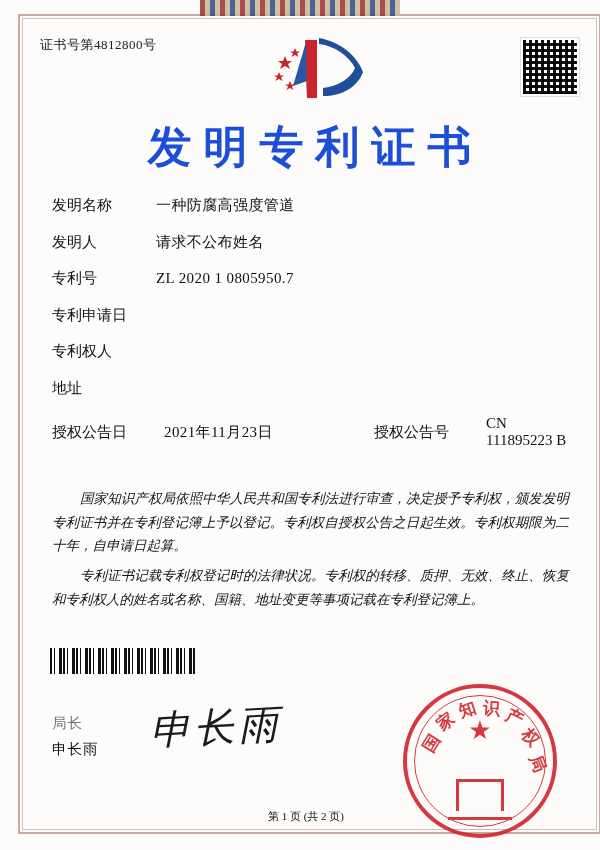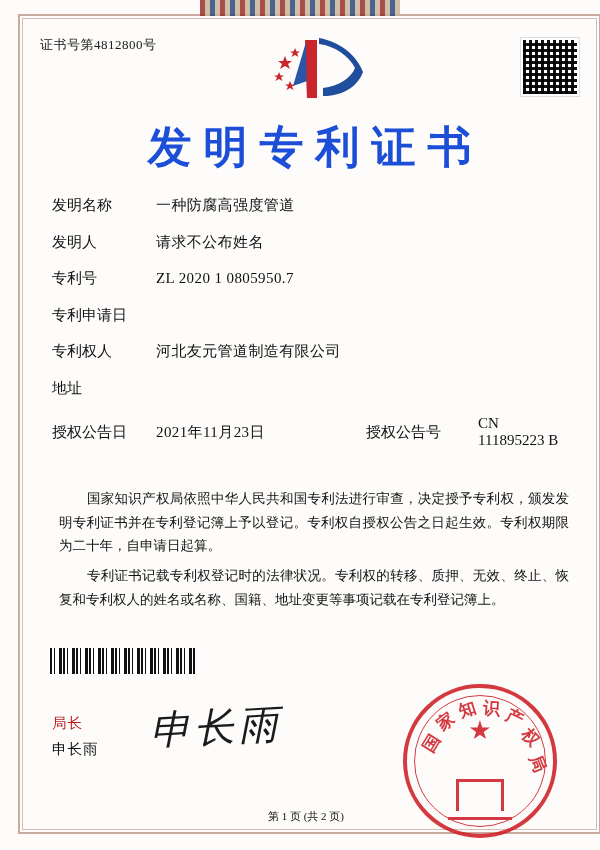--- a/index.html
+++ b/index.html
@@ -116,61 +116,63 @@
     display: inline-flex;
     justify-content: space-between;
   }
   .val {
     flex: 1;
     letter-spacing: .4px;
   }
   .row.dual .val {
     flex: 0 0 auto;
     width: 210px;
+    margin-left: 8px;
   }
   .lbl2 {
     flex: 0 0 auto;
     width: 112px;
     white-space: nowrap;
   }
   .val2 {
     flex: 1;
   }
   .paras {
     position: absolute;
     left: 52px;
     right: 50px;
     top: 487px;
     font-size: 13.5px;
     line-height: 1.75;
     color: #111;
     text-align: justify;
   }
   .paras p {
-    margin: 0 0 6px 7px;
+    margin: 0 0 6px 0;
     text-indent: 28px;
+    font-style: italic;
   }
   .barcode {
     position: absolute;
     left: 50px;
     top: 648px;
     width: 145px;
     height: 26px;
     background:
       repeating-linear-gradient(90deg,
         #111 0 2px, #fff 2px 4px,
         #111 4px 5px, #fff 5px 9px,
         #111 9px 12px, #fff 12px 13px);
   }
   .sig-label {
     position: absolute;
     left: 52px;
     top: 714px;
     font-size: 14.5px;
-    color: #b91c1c;
+    color: #737373;
     letter-spacing: 1px;
   }
   .sig-name {
     position: absolute;
     left: 52px;
     top: 740px;
     font-size: 14.5px;
     color: #111;
     letter-spacing: 1px;
   }
@@ -294,21 +296,20 @@
       <span class="lbl spread">专利号</span>
       <span class="val">ZL 2020 1 0805950.7</span>
     </div>
 
     <div class="row">
       <span class="lbl spread">专利申请日</span>
     </div>
 
     <div class="row">
       <span class="lbl spread">专利权人</span>
-      <span class="val">河北友元管道制造有限公司</span>
     </div>
 
     <div class="row">
       <span class="lbl spread">地址</span>
     </div>
 
     <div class="row dual">
       <span class="lbl spread">授权公告日</span>
       <span class="val">2021年11月23日</span>
       <span class="lbl2">授权公告号</span>

